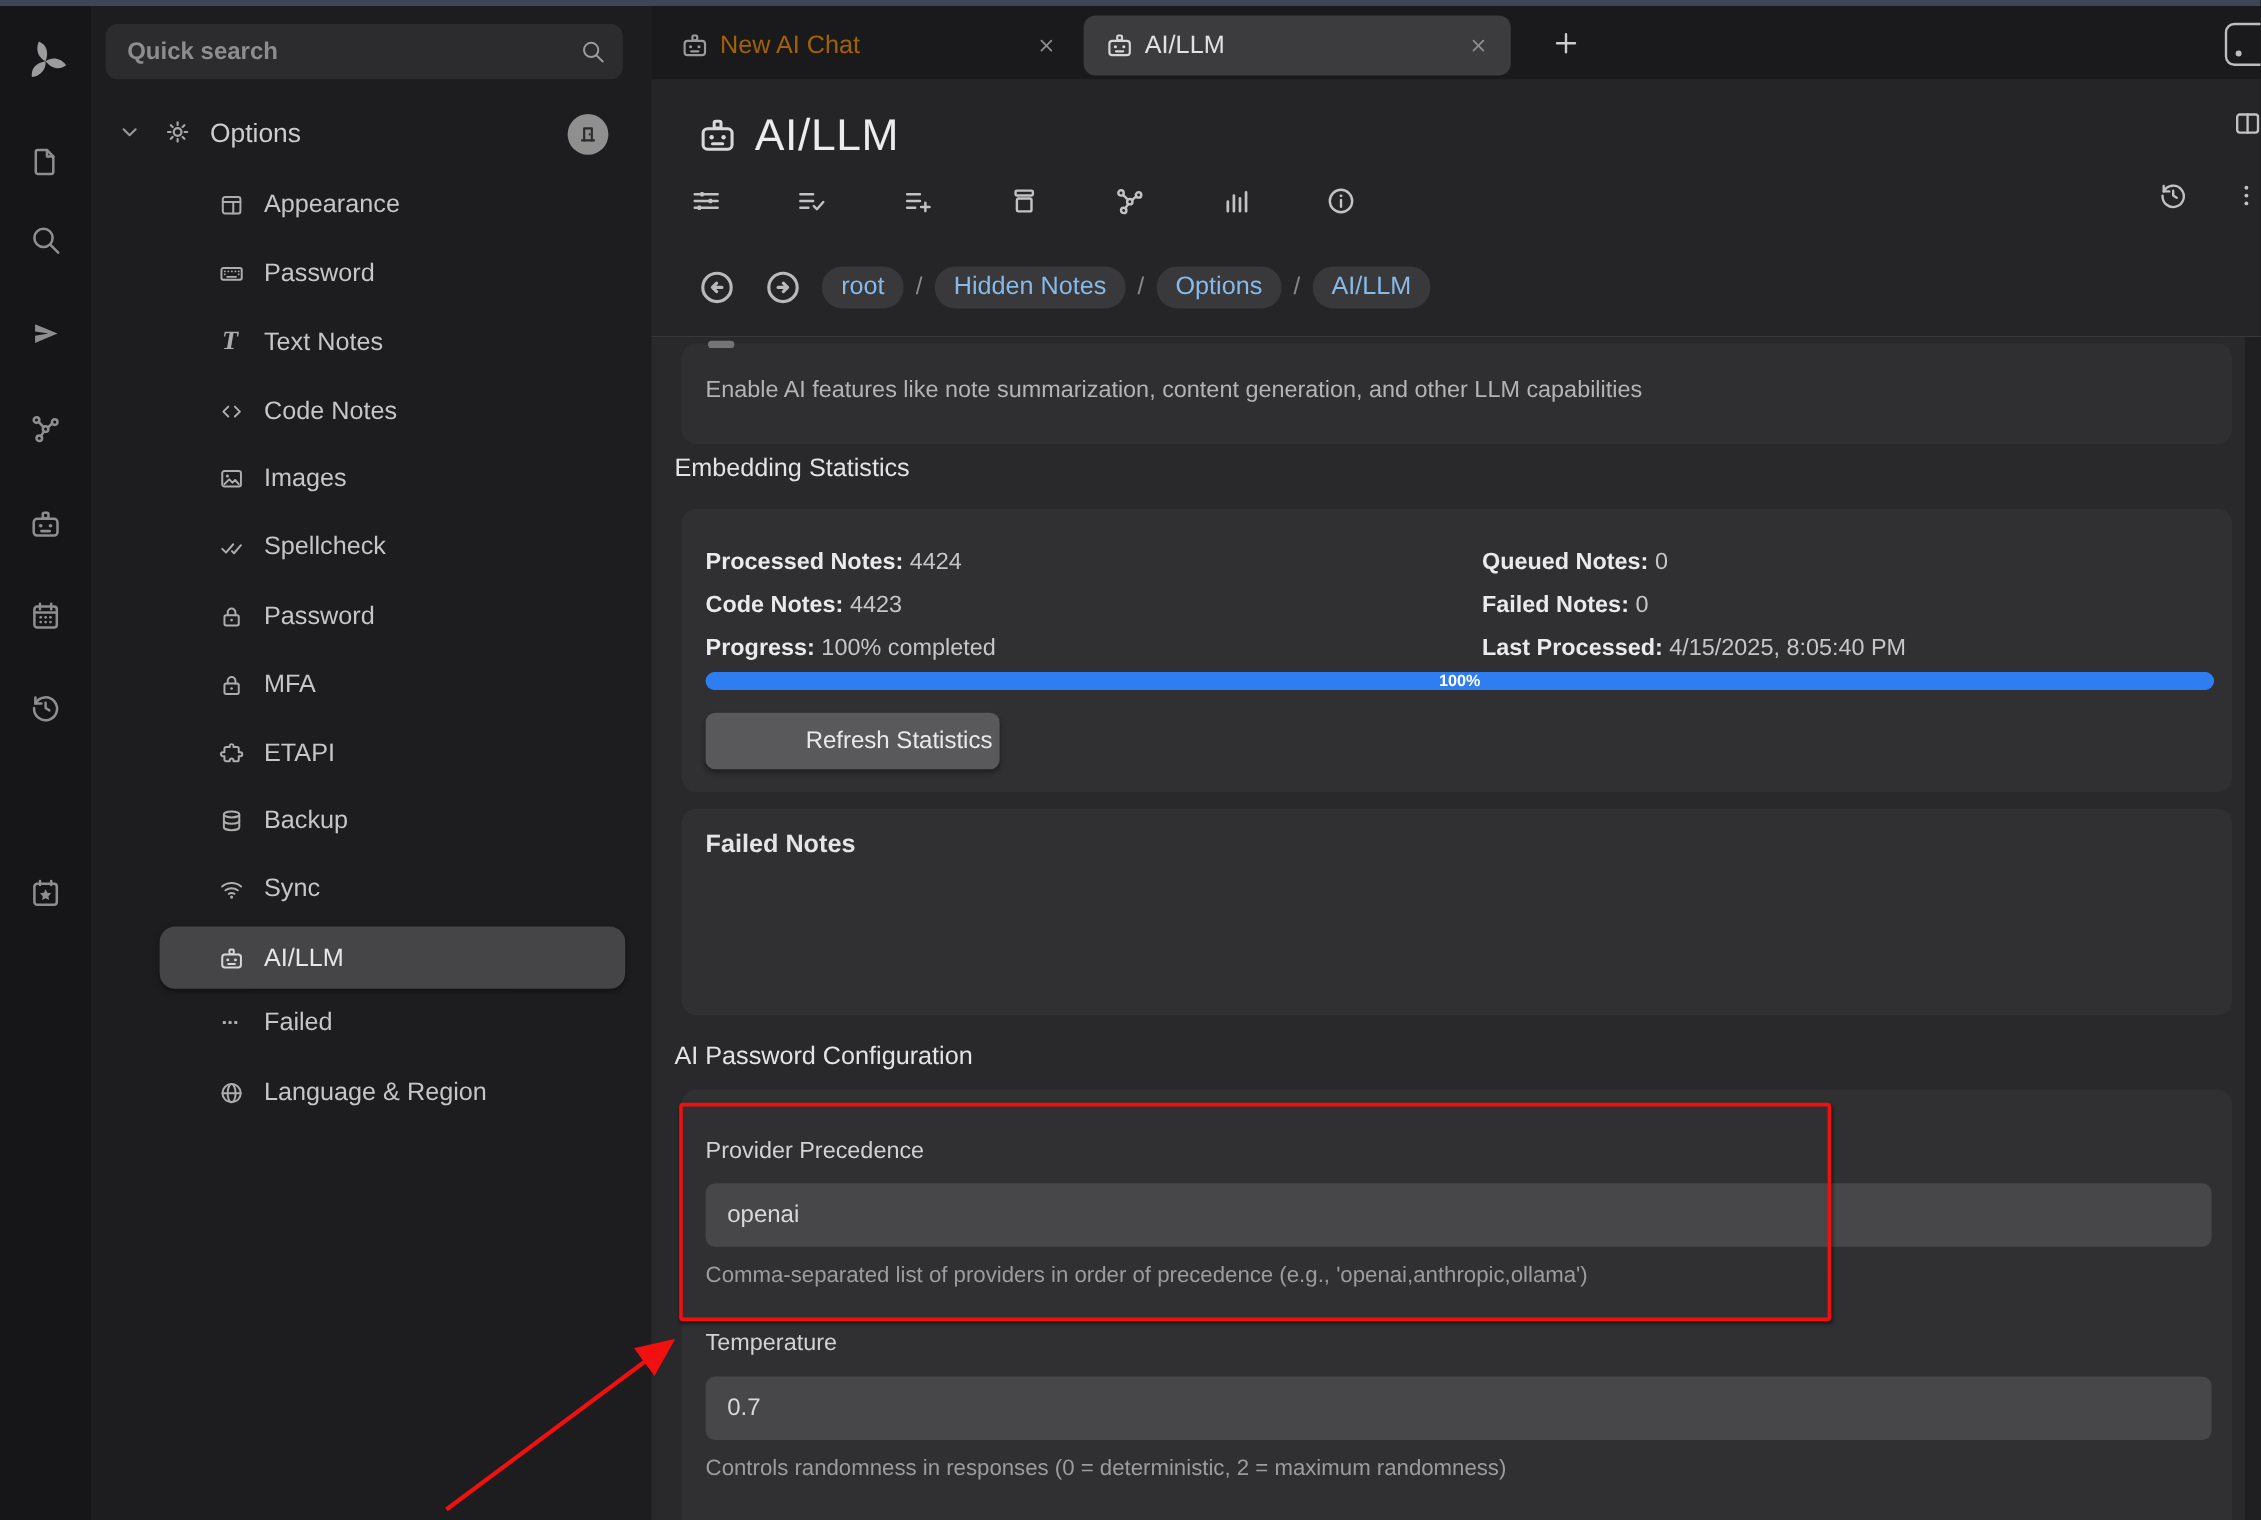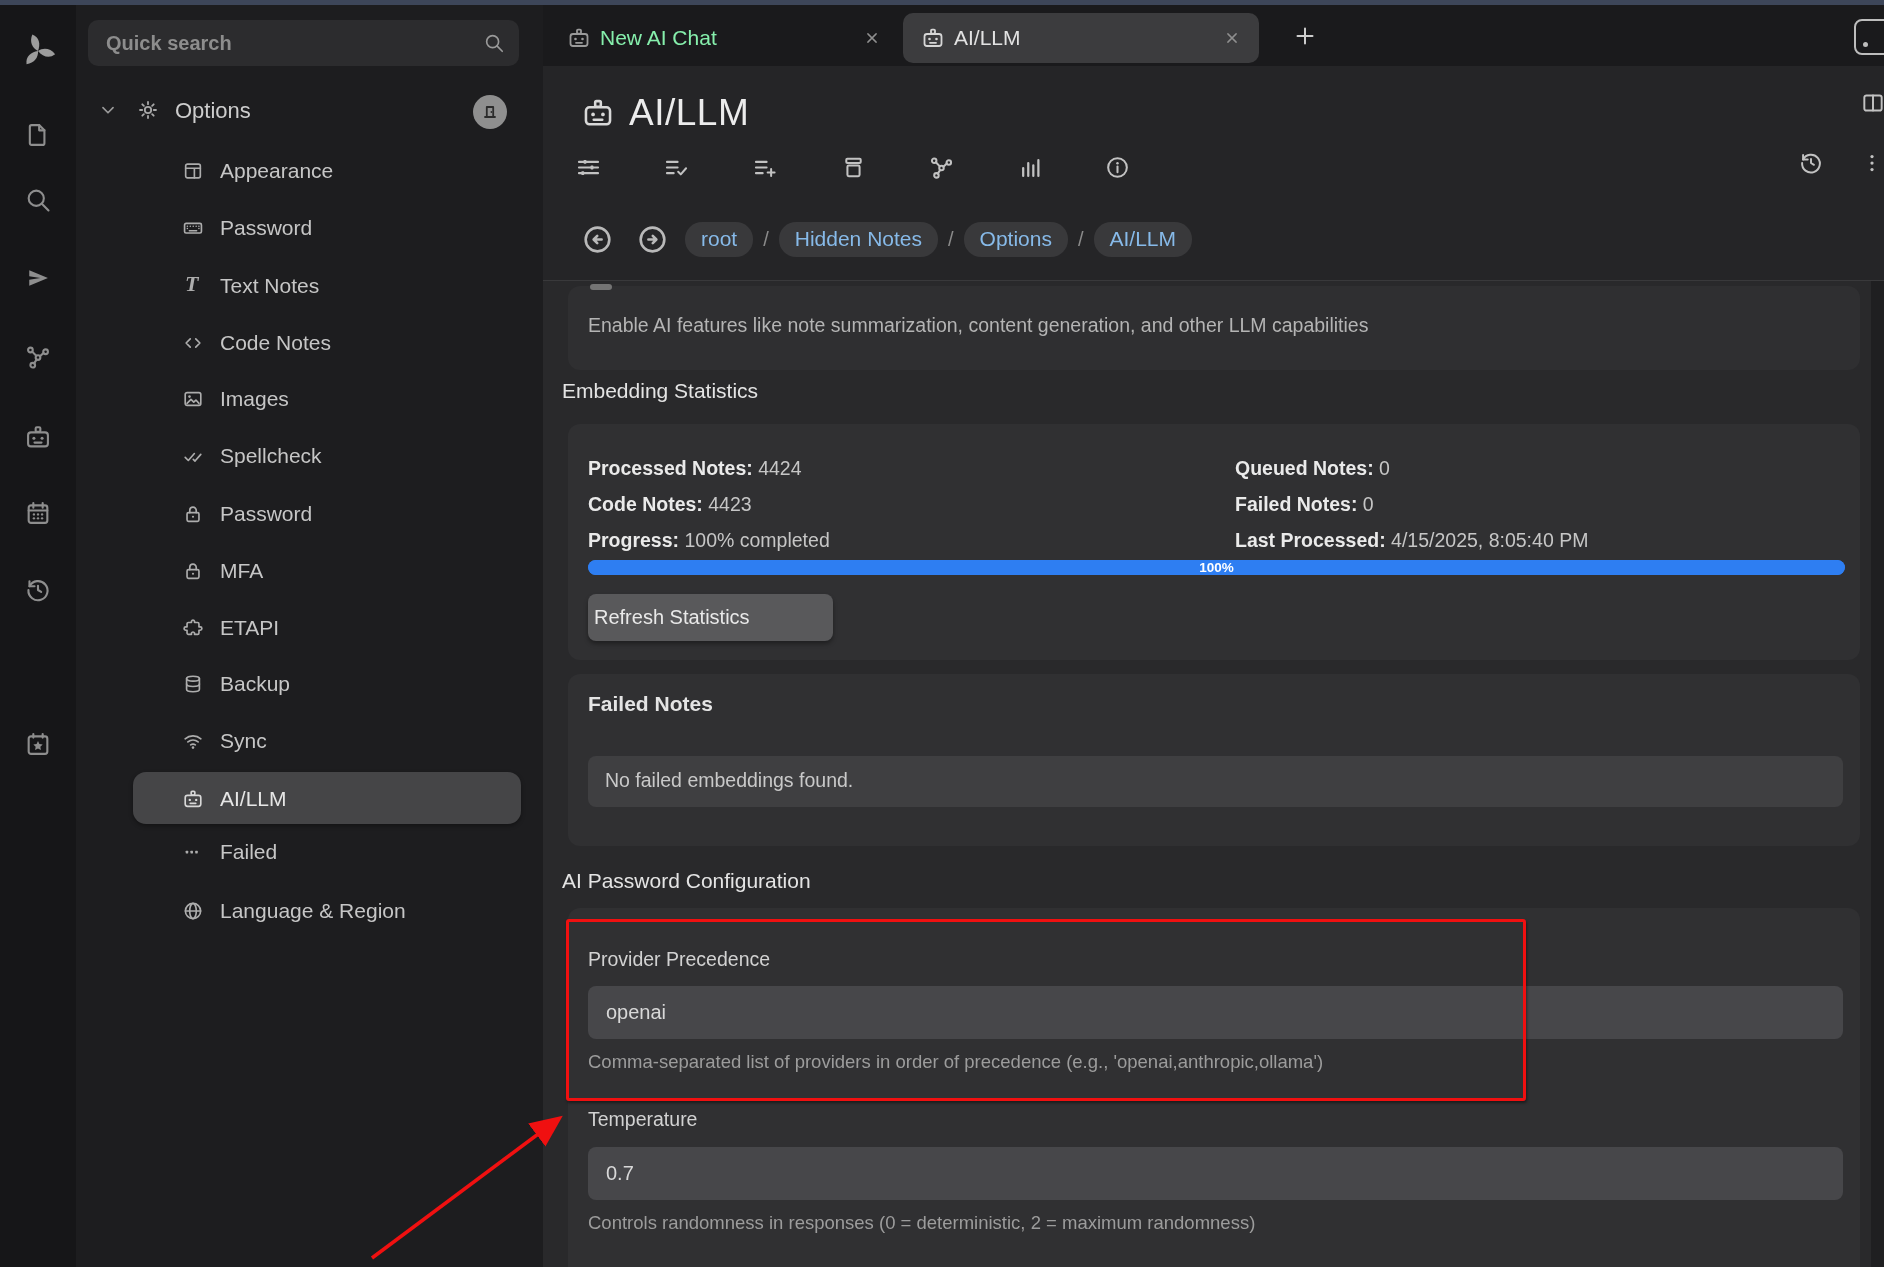--- a/index.html
+++ b/index.html
@@ -40,21 +40,21 @@
   
   #main{left:543px;top:5px;width:1341px;height:1262px;background:#252527;}
 
   
   #tabbar{position:absolute;left:0;top:0;width:100%;height:61px;background:#1a1a1c;overflow:hidden;}
   .tab{position:absolute;top:8px;height:50px;display:flex;align-items:center;cursor:pointer;}
   #tab-1{left:6px;width:350px;}
   #tab-2{left:360px;width:356px;background:#3c3c3e;border-radius:10px;}
   .tab .trobot{width:24px;height:24px;margin-left:18px;color:#9a9a9a;flex:none;}
   #tab-2 .trobot{color:#d6d6d6;}
-  .tab .tlabel{font-size:21px;color:#86efac;margin-left:9px;white-space:nowrap;}
+  .tab .tlabel{font-size:21px;color:#a16207;margin-left:9px;white-space:nowrap;}
   #tab-2 .tlabel{color:#e2e2e2;}
   .tab .tclose{width:18px;height:18px;color:#8f8f8f;margin-left:auto;margin-right:18px;flex:none;cursor:pointer;}
   #new-tab-btn{position:absolute;left:750px;top:19px;width:24px;height:24px;color:#cdcdcd;cursor:pointer;}
   #corner-note-icon{position:absolute;right:-12px;top:14px;width:38px;height:32px;border:2.5px solid #bdbdbd;border-radius:8px;}
   #corner-note-icon i{position:absolute;left:7px;bottom:6px;width:5px;height:5px;border-radius:50%;background:#bdbdbd;}
 
   
   #note-header{position:absolute;left:0;top:61px;width:100%;height:214px;background:#252527;border-bottom:1px solid #39393b;}
   #note-title-icon{position:absolute;left:38px;top:30px;width:34px;height:34px;color:#d8d8d8;}
   #note-title{position:absolute;left:86px;top:26px;font-size:37px;color:#ececec;letter-spacing:.5px;}
@@ -78,21 +78,21 @@
   #head-embed{top:98px;}
   #stats-panel{top:143px;height:236px;}
   .stat-line{position:absolute;font-size:19.5px;white-space:nowrap;}
   .stat-line b{color:#eaeaea;font-weight:bold;}
   .stat-line span{color:#c6c6c6;}
   #progress-track{position:absolute;left:20px;top:136px;width:1257px;height:15px;border-radius:8px;background:#2e7ef2;overflow:hidden;}
   #progress-fill{position:absolute;left:0;top:0;height:100%;width:100%;background:#2e7ef2;border-radius:8px;}
   #progress-label{position:absolute;left:0;top:0;width:100%;height:100%;display:flex;align-items:center;justify-content:center;
       color:#fff;font-size:13.5px;font-weight:bold;}
   #refresh-btn{position:absolute;left:20px;top:170px;width:245px;height:47px;background:#59595b;border:none;border-radius:8px;
-      color:#e9e9e9;font-size:20px;font-family:inherit;cursor:pointer;box-shadow:0 3px 4px rgba(0,0,0,.35);text-align:left;}
+      color:#e9e9e9;font-size:20px;font-family:inherit;cursor:pointer;box-shadow:0 3px 4px rgba(0,0,0,.35);text-align:right;}
   #failed-panel{top:393px;height:172px;}
   #failed-head{position:absolute;left:20px;top:18px;font-size:21px;font-weight:bold;color:#e4e4e4;}
   #failed-box{position:absolute;left:20px;top:82px;width:1255px;height:51px;background:#3f3f41;border-radius:8px;}
   #failed-msg{position:absolute;left:17px;top:13px;font-size:19.5px;color:#c9c9c9;}
   #head-provider{top:588px;}
   #provider-panel{top:627px;height:380px;border-radius:12px 12px 0 0;}
   .field-label{position:absolute;left:20px;font-size:19.5px;color:#d2d2d2;}
   .field-input{position:absolute;left:20px;width:1255px;height:53px;background:#47474a;border:none;border-radius:8px;
       color:#d8d8d8;font-size:20px;padding:0 18px;font-family:inherit;box-sizing:border-box;outline:none;}
   .field-hint{position:absolute;left:20px;font-size:18.5px;color:#9c9c9c;white-space:nowrap;}
@@ -530,23 +530,20 @@
           <b>Last Processed:</b> <span>4/15/2025, 8:05:40 PM</span></div>
         <div id="progress-track">
           <div id="progress-fill"></div>
           <div id="progress-label">100%</div>
         </div>
         <button id="refresh-btn">Refresh Statistics</button>
       </div>
 
       <div id="failed-panel" class="panel">
         <div id="failed-head">Failed Notes</div>
-        <div id="failed-box">
-          <div id="failed-msg">No failed embeddings found.</div>
-        </div>
       </div>
 
       <div class="sect-head" id="head-provider">AI Password Configuration</div>
 
       <div id="provider-panel" class="panel">
         <div class="field-label" id="lbl-precedence">Provider Precedence</div>
         <input class="field-input" id="inp-precedence" type="text" value="openai" style="">
         <div class="field-hint" id="hint-precedence">Comma-separated list of providers in order of precedence (e.g., 'openai,anthropic,ollama')</div>
 
         <div class="field-label" id="lbl-temperature">Temperature</div>

